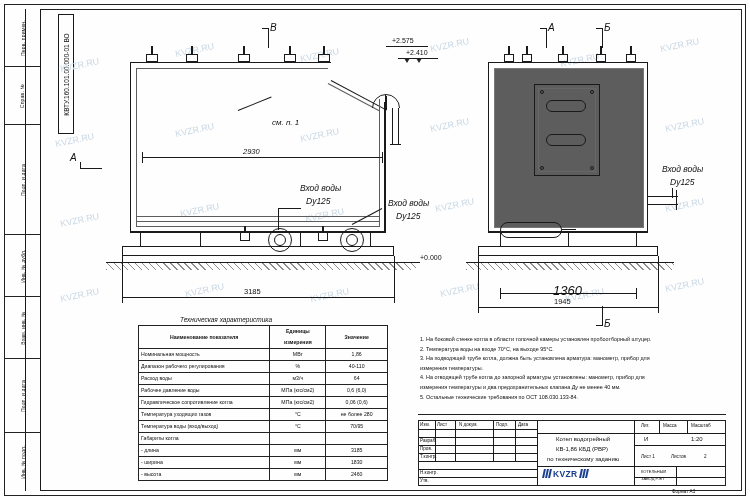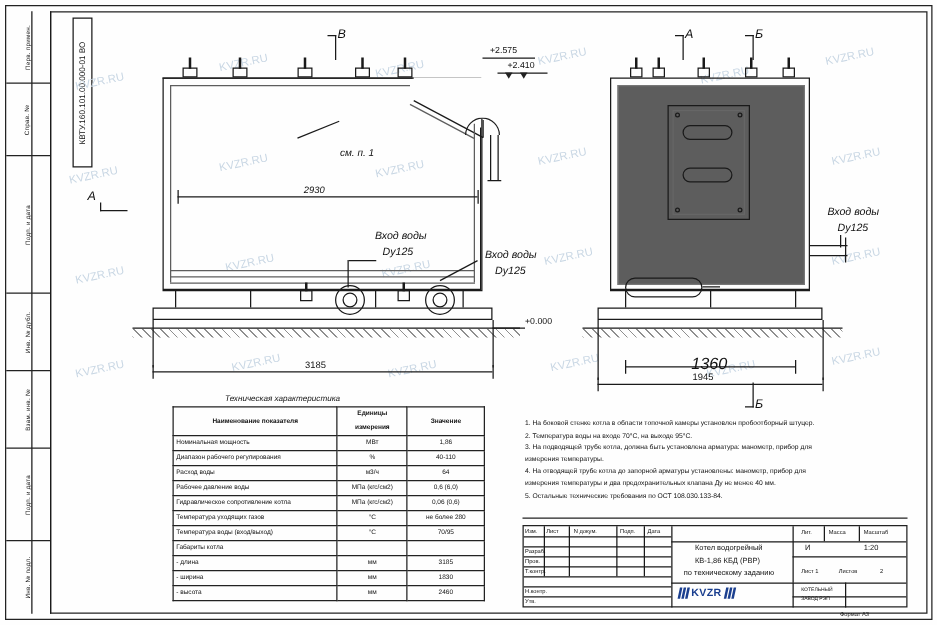--- a/index.html
+++ b/index.html
@@ -30,21 +30,21 @@
   .tech .c{text-align:center;}
   
   .notes{position:absolute;left:420px;top:335px;width:300px;font-size:5.4px;line-height:9.6px;}
   .notes div{white-space:nowrap;}
   
   .desig{position:absolute;left:420px;top:397px;width:305px;text-align:center;font-size:12px;letter-spacing:.4px;}
   .desig-rule{position:absolute;left:418px;top:414px;width:308px;height:1px;background:#222;}
   
   .stamp{position:absolute;left:418px;top:420px;width:308px;height:66px;border:1px solid #222;box-sizing:border-box;font-size:4.6px;}
   .stamp .txt{position:absolute;font-size:4.6px;white-space:nowrap;}
-  .logo{position:absolute;display:flex;align-items:flex-end;}
+  .logo{position:absolute;display:flex;align-items:flex-start;}
   .logo .bars{display:flex;gap:1px;margin-right:2px;}
   .logo .bars i{display:block;width:2px;height:9px;background:#1b3f8f;transform:skewX(-12deg);}
   .logo .nm{font-size:8.5px;font-weight:bold;color:#1b3f8f;letter-spacing:.3px;}
 </style>
 </head>
 <body>
 
 <div id="sheet">
 
   <div class="frame-outer"></div>

